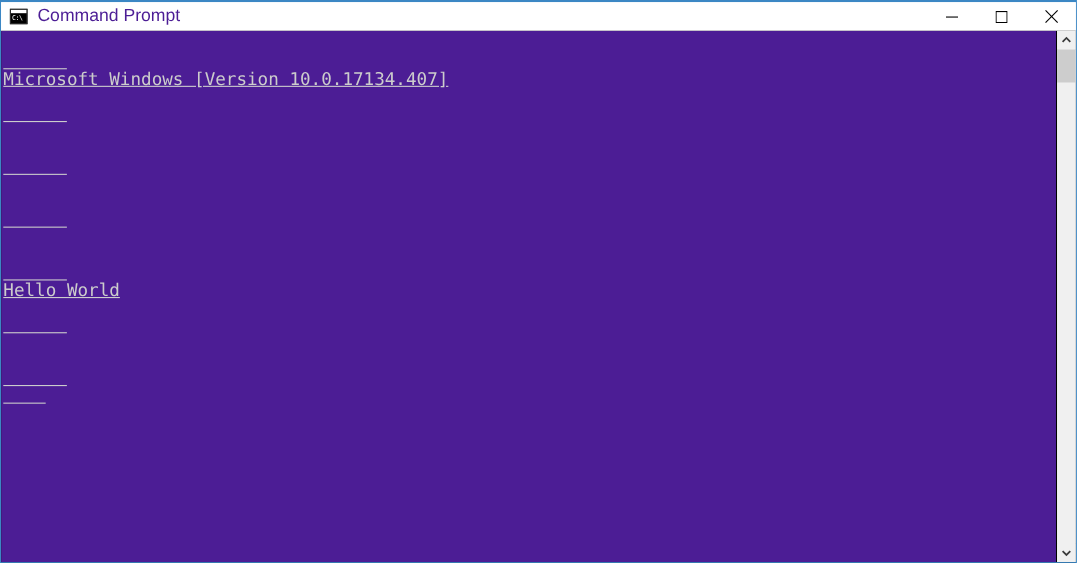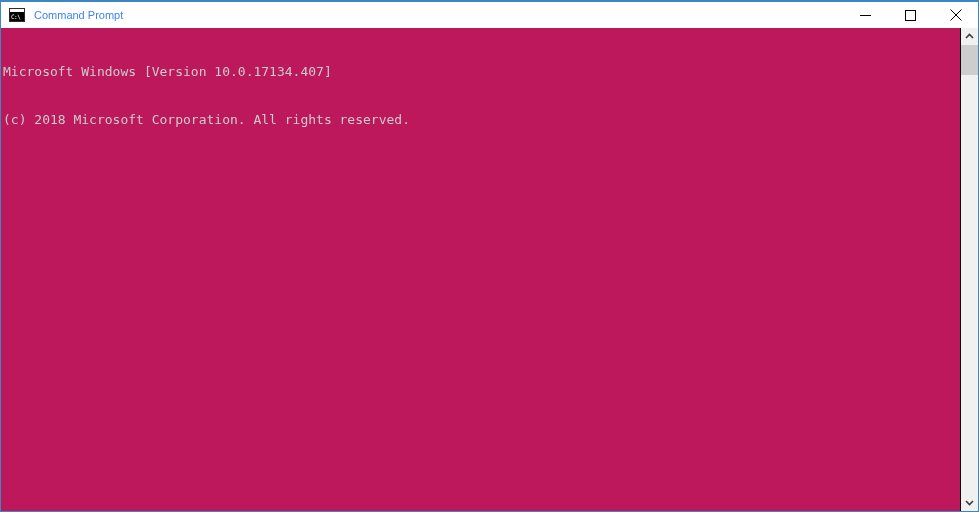--- a/index.html
+++ b/index.html
@@ -67,22 +67,22 @@
     top: 4px;
     font-family: "DejaVu Sans Mono", monospace;
     font-size: 6px;
     line-height: 7px;
     color: #ffffff;
     letter-spacing: -0.5px;
     white-space: nowrap;
   }
   .title-text {
     margin-left: 9px;
-    font-size: 11px;
-    color: #3b82f6;
+    font-size: 16px;
+    color: #4c1d95;
     white-space: nowrap;
     font-family: "Liberation Sans", sans-serif;
   }
 
   .window-controls {
     margin-left: auto;
     display: flex;
     height: 26px;
   }
   .winbtn {
@@ -100,29 +100,30 @@
   
   .console-area {
     flex: 1;
     display: flex;
     background: #000000;
     overflow: hidden;
     position: relative;
   }
   .console-text {
     flex: 1;
-    background: #be185d;
+    background: #4c1d95;
     color: #cccccc;
     font-family: "DejaVu Sans Mono", monospace;
-    font-size: 13px;
+    font-size: 16px;
     line-height: 16px;
     padding: 4px 0 0 2px;
     white-space: pre;
     overflow: hidden;
     letter-spacing: 0px;
+    text-decoration: underline;
   }
   .line {
     height: 16px;
     white-space: pre;
   }
   .line.blank { color: transparent; }
 
   
   .scrollbar {
     width: 17px;
@@ -186,24 +187,24 @@
           <line x1="0.5" y1="0.5" x2="11.5" y2="11.5" stroke="#000000" stroke-width="1"></line>
           <line x1="11.5" y1="0.5" x2="0.5" y2="11.5" stroke="#000000" stroke-width="1"></line>
         </svg>
       </button>
     </div>
   </div>
 
   <div class="console-area">
     <div class="console-text">
       <div class="line">Microsoft Windows [Version 10.0.17134.407]</div>
-      <div class="line">(c) 2018 Microsoft Corporation. All rights reserved.</div>
-      <div class="line blank"></div>
-      <div class="line blank"></div>
-      <div class="line blank"></div>
+      <div class="line blank"></div>
+      <div class="line blank"></div>
+      <div class="line blank"></div>
+      <div class="line">Hello World</div>
       <div class="line blank"></div>
       
     </div>
 
     <div class="scrollbar">
       <div class="sb-btn">
         <svg width="9" height="7" viewBox="0 0 9 7">
           <polyline points="1,5 4.5,1.5 8,5" fill="none" stroke="#3c3c3c" stroke-width="1.6"></polyline>
         </svg>
       </div>

